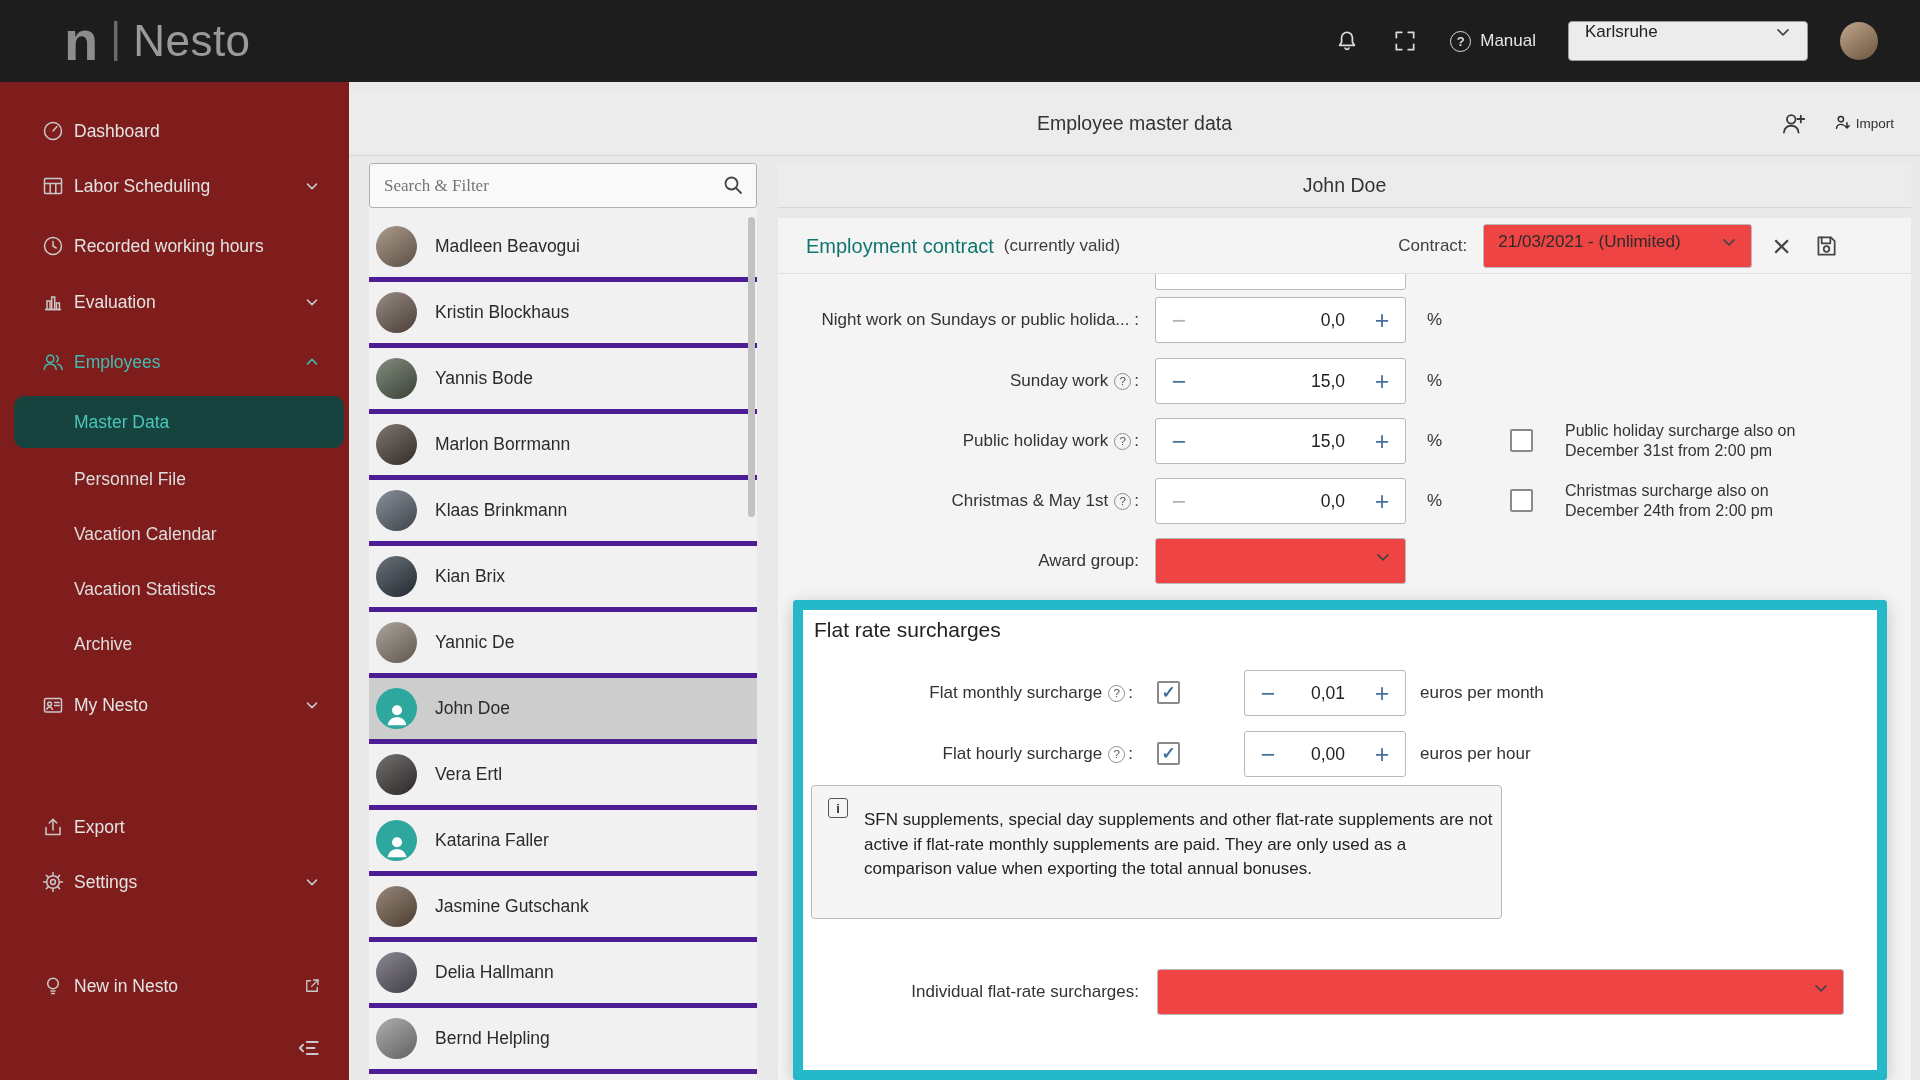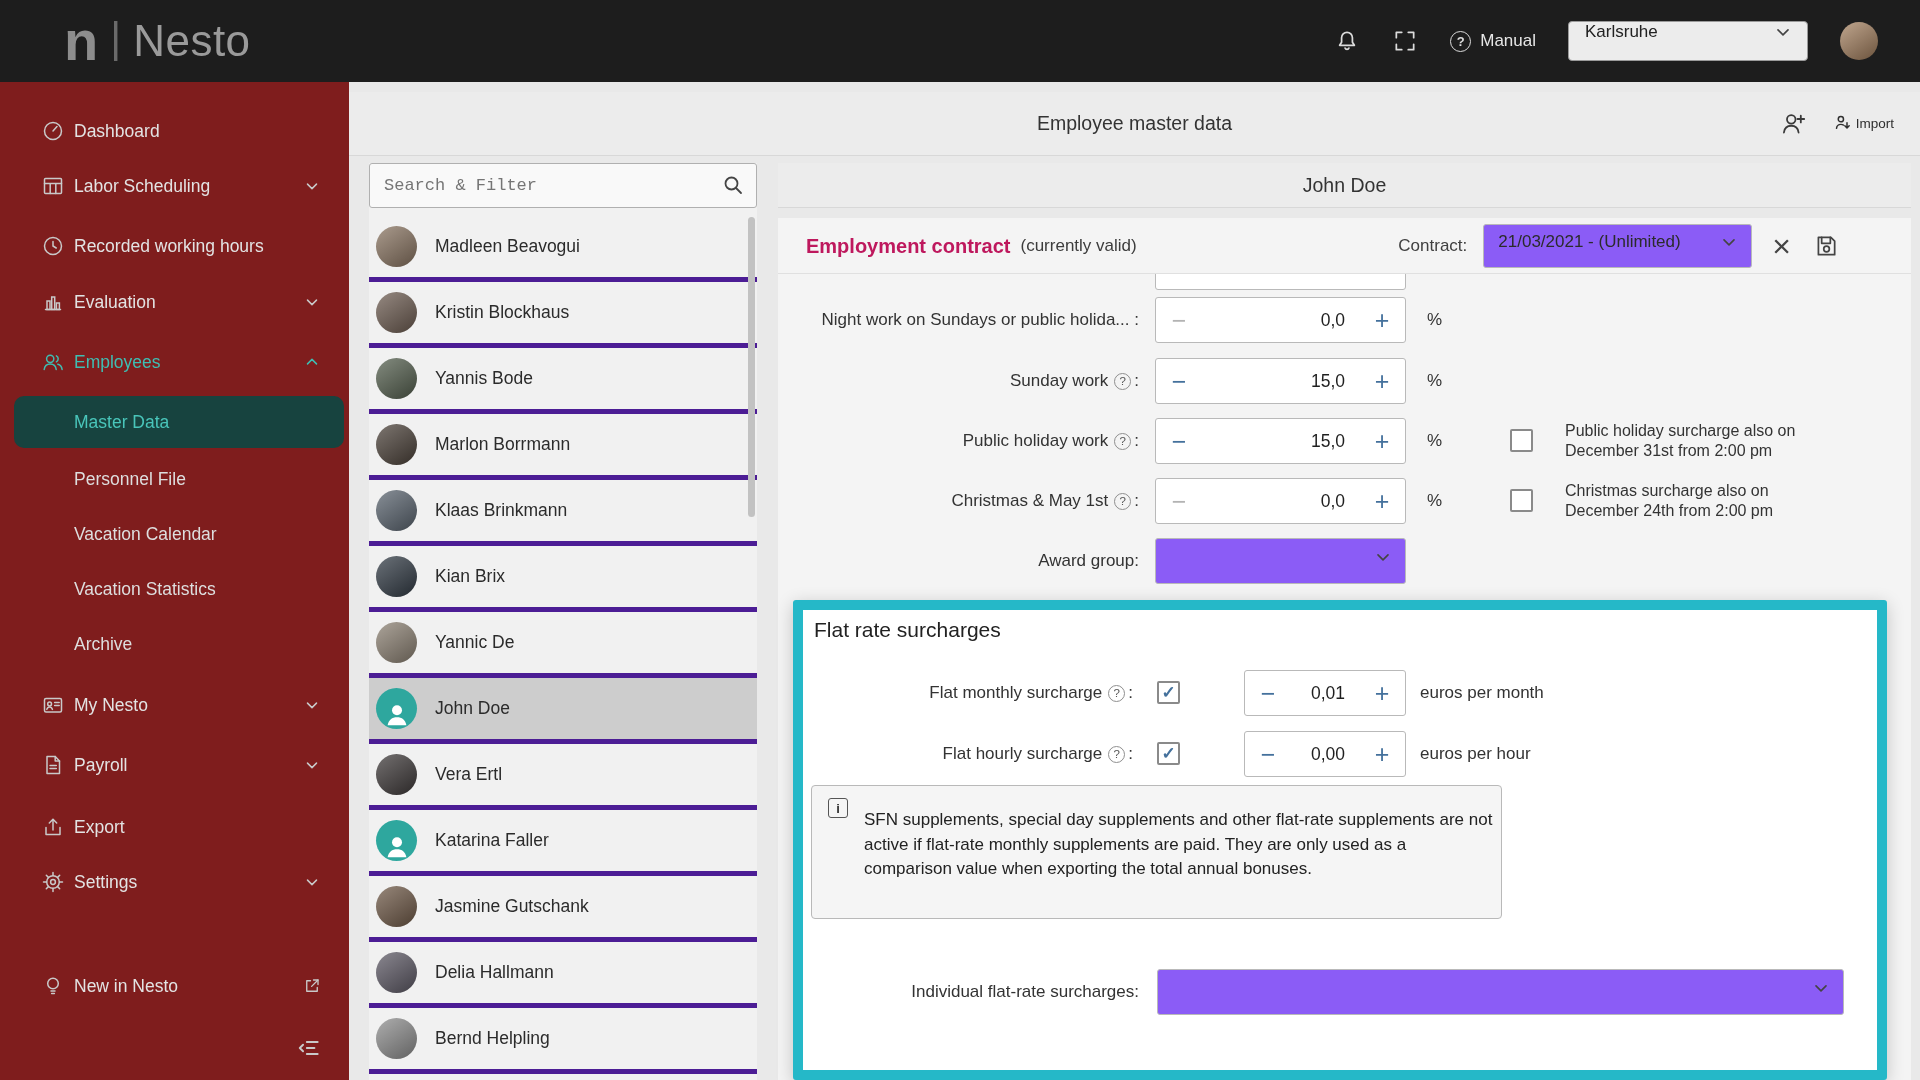--- a/index.html
+++ b/index.html
@@ -37,59 +37,59 @@
   
   .main{position:absolute;left:349px;top:82px;width:1571px;height:998px}
   .main-strip{position:absolute;left:0;top:10px;width:100%;height:64px;background:#ececec;border-bottom:1px solid #d8d8d8;display:flex;align-items:center;justify-content:center}
   .main-title{font-size:19.5px;color:#333}
   .strip-actions{position:absolute;right:26px;top:0;height:100%;display:flex;align-items:center;gap:26px;color:#3a3a3a}
   .imp-btn{display:flex;align-items:center;gap:2px;font-size:13.5px;color:#2f2f2f;cursor:pointer}
 
   
   .list-panel{position:absolute;left:20px;top:81px;width:388px;height:917px;background:#f1f1f1}
   .search-wrap{position:absolute;left:0;top:0;width:388px;height:45px}
-  .search{width:100%;height:100%;border:1px solid #b0b0b0;background:#f9f9f9;border-radius:3px;padding:0 44px 0 14px;font-family:Liberation Mono, monospace;font-size:17px;color:#333;outline:none}
+  .search{width:100%;height:100%;border:1px solid #b0b0b0;background:#f9f9f9;border-radius:3px;padding:0 44px 0 14px;font-family:Liberation Serif, serif;font-size:17px;color:#333;outline:none}
   .search::placeholder{color:#757575}
   .search-ic{position:absolute;right:12px;top:10px;width:24px;height:24px;color:#444;cursor:pointer}
   .rows{position:absolute;left:0;top:53px;width:100%}
   .emp-row{height:66px;display:flex;align-items:center;padding-left:7px;border-bottom:5px solid #4c1d95;cursor:pointer}
   .emp-row.selected{background:#cdcdcd}
   .emp-avatar{width:41px;height:41px;border-radius:50%;flex:0 0 41px;position:relative;overflow:hidden}
   .emp-avatar.photo{background:linear-gradient(145deg,rgba(255,255,255,.28),rgba(0,0,0,.32)),var(--c)}
   .emp-avatar.ph{background:#2ea79e;display:flex;align-items:flex-end;justify-content:center}
   .emp-name{margin-left:18px;font-size:17.5px;color:#2b2b2b}
   .scroll-thumb{position:absolute;right:2px;top:54px;width:7px;height:300px;background:#c2c2c2;border-radius:4px;cursor:pointer}
 
   
   .detail-panel{position:absolute;left:429px;top:81px;width:1133px;height:917px}
   .detail-strip{position:absolute;left:0;top:0;width:100%;height:45px;background:#ececec;border-bottom:1px solid #d8d8d8;display:flex;align-items:center;justify-content:center;font-size:19.5px;color:#333}
   .detail-body{position:absolute;left:0;top:55px;width:100%;height:862px;background:#f4f4f4}
   .contract-bar{position:absolute;left:0;top:0;width:100%;height:56px;background:#f4f4f4;border-bottom:1px solid #e0e0e0;z-index:3}
   .cb-title{position:absolute;left:28px;top:0;height:56px;display:flex;align-items:center;gap:10px;white-space:nowrap}
-  .cb-title .t{font-size:20px;font-weight:bold;color:#be185d}
+  .cb-title .t{font-size:20px;font-weight:normal;color:#0f766e}
   .cb-title .s{font-size:17px;color:#3c3c3c}
   .cb-right{position:absolute;right:72px;top:0;height:56px;display:flex;align-items:center;gap:16px}
   .cb-label{font-size:17px;color:#404040;white-space:nowrap}
   .cb-x{font-size:32px;font-weight:300;color:#444;line-height:1;cursor:pointer;margin-left:4px}
   .cb-save{width:26px;height:26px;color:#444;cursor:pointer;margin-left:6px}
 
   .frow{position:absolute;left:0;width:100%;height:46px}
   .flabel{position:absolute;left:0;top:0;width:361px;height:46px;display:flex;align-items:center;justify-content:flex-end;font-size:17px;color:#333;white-space:nowrap}
   .qmini{width:17px;height:17px;border:1px solid #8f8f8f;border-radius:50%;font-size:11.5px;color:#555;display:inline-flex;align-items:center;justify-content:center;margin:0 3px 0 6px;cursor:pointer}
   .stepper{position:absolute;left:377px;top:0;width:251px;height:46px;background:#fff;border:1px solid #b9b9b9;border-radius:3px;display:flex;align-items:center}
   .stepper.partial{top:26px;z-index:1}
   .st-btn{width:46px;text-align:center;font-size:25px;color:#44719c;cursor:pointer;user-select:none}
   .st-btn.disabled{color:#b3b3b3}
   .st-val{flex:1;text-align:right;padding-right:14px;font-size:17.5px;color:#1f1f1f}
   .unit{position:absolute;left:649px;top:0;height:46px;display:flex;align-items:center;font-size:17px;color:#333}
   .checkbox{width:23px;height:23px;background:#fff;border:2px solid #8a8a8a;border-radius:2px;display:inline-flex;align-items:center;justify-content:center;cursor:pointer}
   .checkbox .check{font-size:17px;font-weight:bold;color:#44719c;line-height:1}
   .note-check{position:absolute;left:732px;top:11px}
   .note-text{position:absolute;left:787px;top:0;height:46px;width:252px;display:flex;align-items:center;font-size:16px;color:#333;line-height:1.28}
-  .select{position:absolute;top:0;height:46px;background:#8b5cf6;border:1px solid #b9b9b9;border-radius:3px;display:flex;align-items:center;justify-content:space-between;padding:0 12px 8px 14px;font-size:17px;color:#2b2b2b;cursor:pointer}
+  .select{position:absolute;top:0;height:46px;background:#ef4444;border:1px solid #b9b9b9;border-radius:3px;display:flex;align-items:center;justify-content:space-between;padding:0 12px 8px 14px;font-size:17px;color:#2b2b2b;cursor:pointer}
   .select svg{color:#444}
   .select.inline{position:static;width:269px;height:44px}
 
   
   .flat-box{position:absolute;left:15px;top:382px;width:1094px;height:480px;background:#fff;border:10px solid #25b8c8;border-radius:3px;box-shadow:0 4px 18px rgba(0,0,0,.2);z-index:2}
   .fb-title{position:absolute;left:11px;top:8px;font-size:21px;color:#222}
   .fb-label{position:absolute;left:0;top:0;width:330px;height:46px;display:flex;align-items:center;justify-content:flex-end;font-size:17px;color:#333;white-space:nowrap}
   .fb-check{position:absolute;left:354px;top:11px}
   .fb-unit{position:absolute;left:617px;top:0;height:46px;display:flex;align-items:center;font-size:17px;color:#333}
   .info-box{position:absolute;left:8px;top:175px;width:691px;height:134px;background:#f5f5f5;border:1px solid #b9b9b9;border-radius:4px}
@@ -221,35 +221,20 @@
     <div class="nav-item" style="top:601px">
       <span class="nav-ic">
           <svg width="24" height="24" viewBox="0 0 24 24" fill="none" stroke="currentColor" stroke-width="1.5" stroke-linecap="round">
             <rect x="3.5" y="5.5" width="17" height="13.5" rx="1.5"></rect>
             <circle cx="8.6" cy="11" r="1.9"></circle>
             <path d="M5.8 16.4c.5-1.7 1.6-2.4 2.8-2.4s2.3.7 2.8 2.4"></path>
             <path d="M13.6 9.6h4.6M13.6 12.6h4.6"></path>
           </svg>
         </span>
       <span class="nav-label">My Nesto</span>
-      <span class="nav-chev">
-          <svg width="18" height="18" viewBox="0 0 24 24" fill="none" stroke="currentColor" stroke-width="2" stroke-linecap="round" stroke-linejoin="round">
-            <path d="M6 9.5l6 6 6-6"></path>
-          </svg>
-        </span>
-    </div>
-    <div class="nav-item" style="top:661px">
-      <span class="nav-ic">
-          <svg width="24" height="24" viewBox="0 0 24 24" fill="none" stroke="currentColor" stroke-width="1.5" stroke-linecap="round" stroke-linejoin="round">
-            <path d="M6 3.5h8.2L18.5 8v12.5H6z"></path>
-            <path d="M14.2 3.5V8h4.3"></path>
-            <path d="M9 12.4h6.3M9 15.6h6.3"></path>
-          </svg>
-        </span>
-      <span class="nav-label">Payroll</span>
       <span class="nav-chev">
           <svg width="18" height="18" viewBox="0 0 24 24" fill="none" stroke="currentColor" stroke-width="2" stroke-linecap="round" stroke-linejoin="round">
             <path d="M6 9.5l6 6 6-6"></path>
           </svg>
         </span>
     </div>
     <div class="nav-item" style="top:723px">
       <span class="nav-ic">
           <svg width="24" height="24" viewBox="0 0 24 24" fill="none" stroke="currentColor" stroke-width="1.5" stroke-linecap="round" stroke-linejoin="round">
             <path d="M12 15V4.5"></path>

